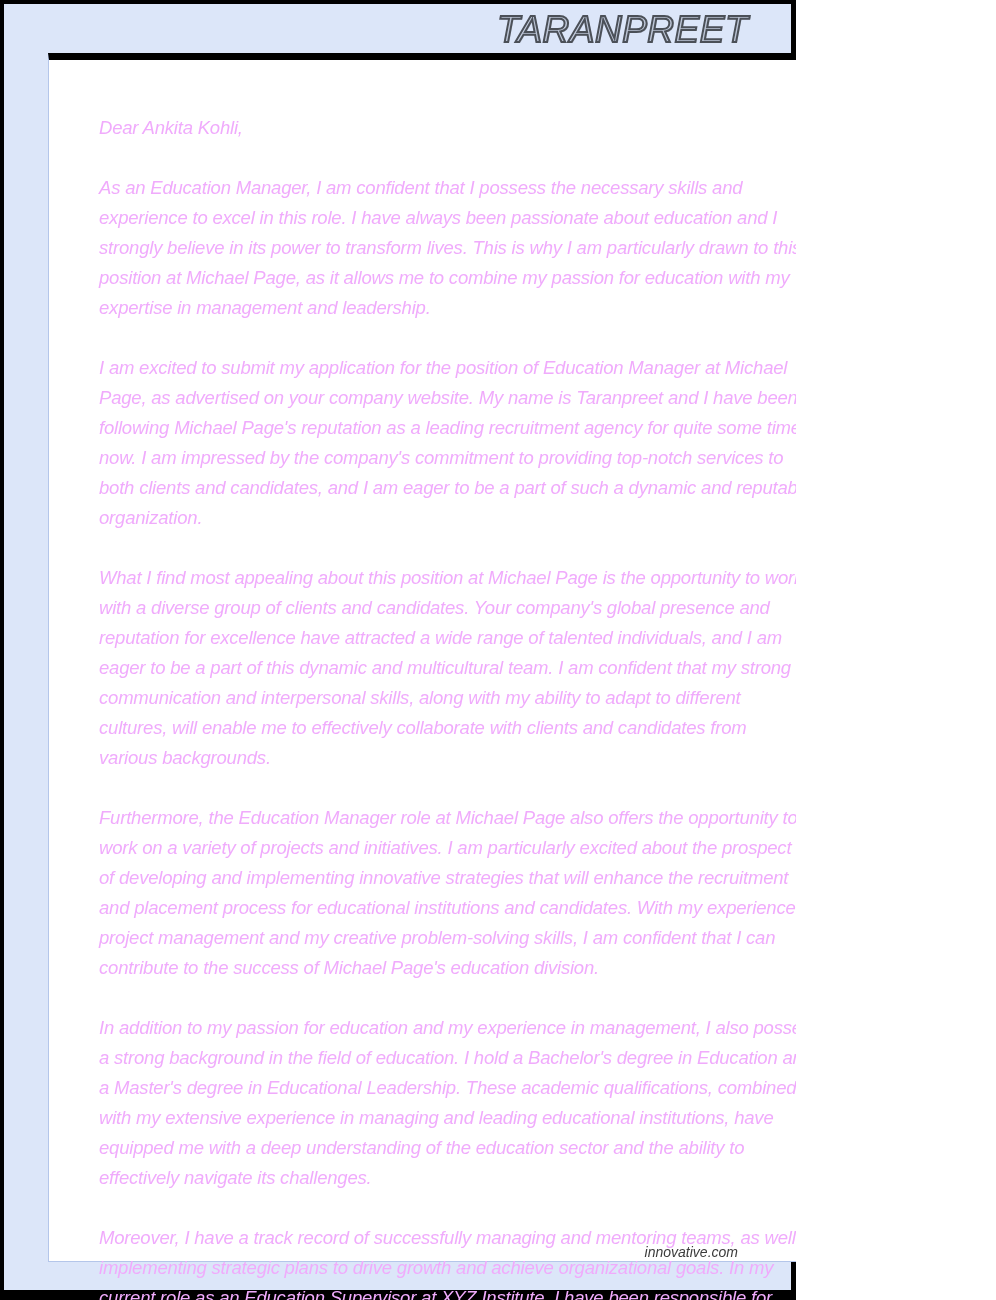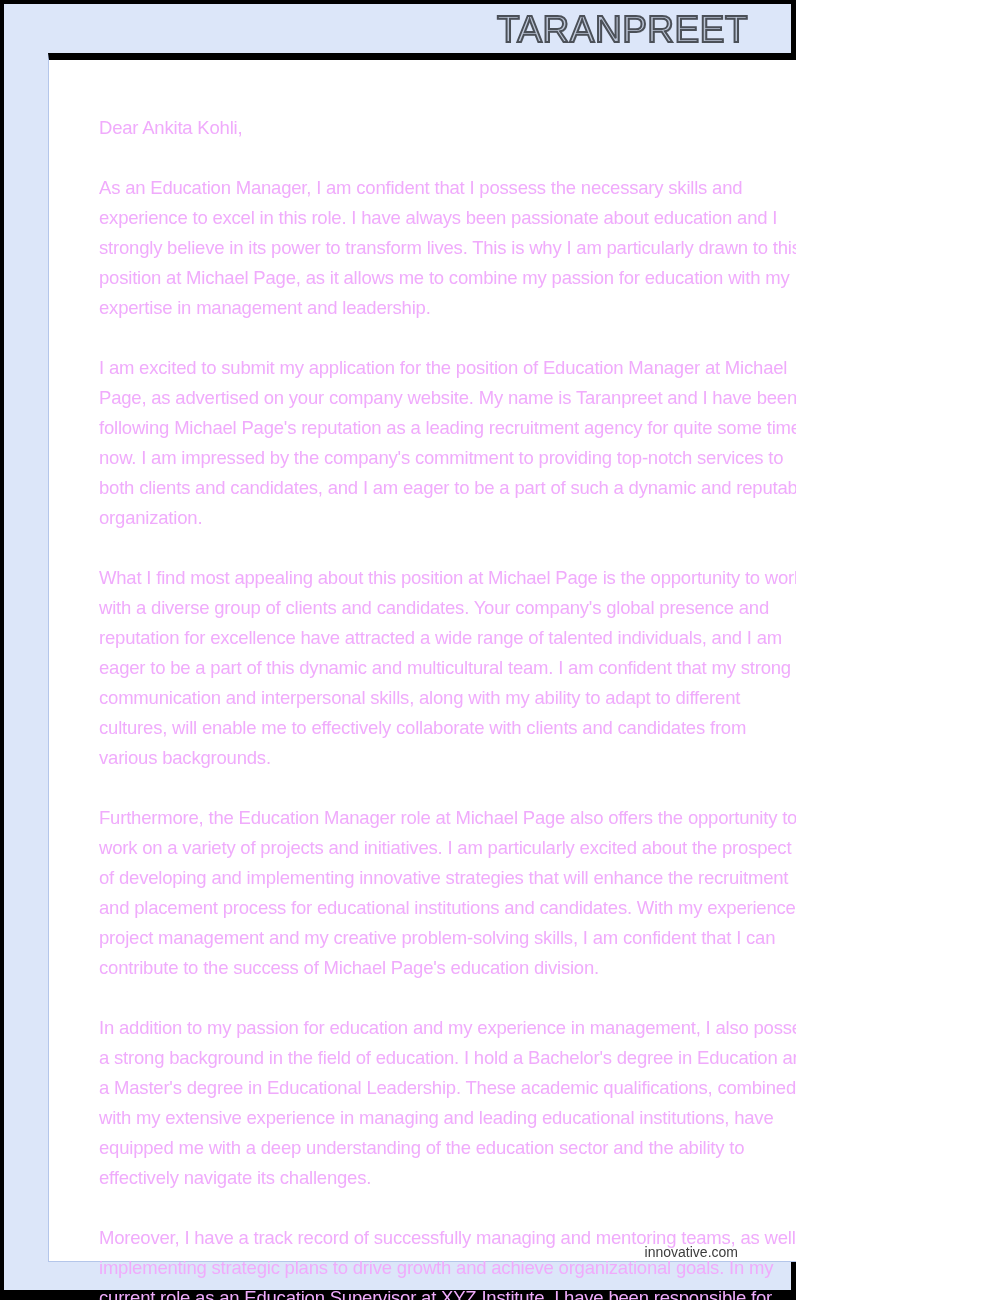--- a/index.html
+++ b/index.html
@@ -4,20 +4,21 @@
 <style>
   html, body { margin: 0; padding: 0; }
   body { font-family: "Liberation Sans", sans-serif; }
 
   .page {
     position: relative;
     width: 796px;
     height: 1300px;
     background: #000000;
     overflow: hidden;
+    font-style: italic;
   }
 
   .page-bg {
     position: absolute;
     left: 4px;
     top: 4px;
     right: 5px;
     bottom: 10px;
     background: #dce6f9;
   }

